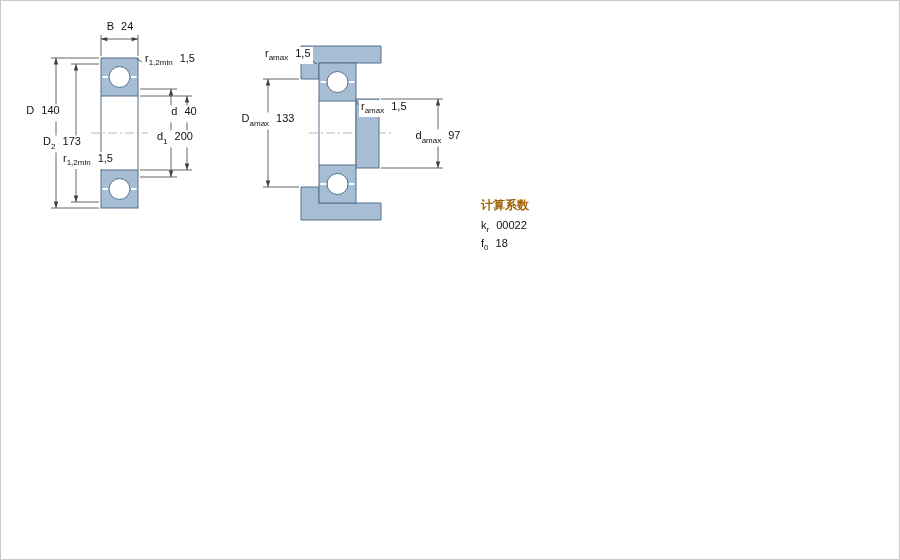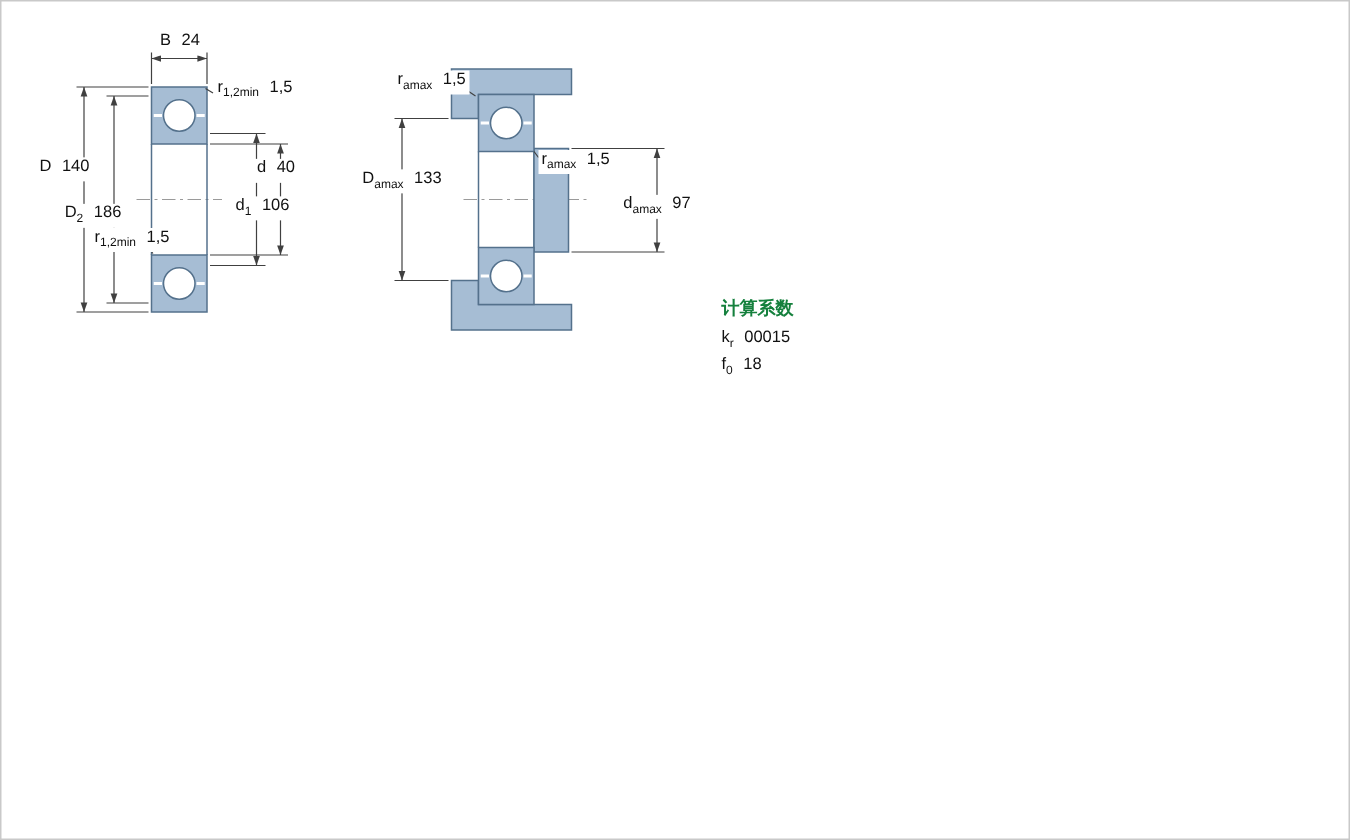--- a/index.html
+++ b/index.html
@@ -21,21 +21,21 @@
   .cl{stroke:#9a9a9a;stroke-width:0.7;stroke-dasharray:9 3 2 3;}
   .dim-label{
     position:absolute;
     font-size:11px;line-height:13px;color:#111;
     background:#fff;padding:0 2px;white-space:nowrap;
   }
   .center{transform:translate(-50%,-50%);}
   .dim-label sub, .factor-row sub{font-size:8px;}
   .v{margin-left:7px;}
   .factors-title{
-    position:absolute;font-size:12px;font-weight:bold;color:#15803d;white-space:nowrap;text-align:right;
+    position:absolute;font-size:12px;font-weight:bold;color:#a16207;white-space:nowrap;text-align:right;
   }
   .factor-row{
     position:absolute;font-size:11px;color:#111;white-space:nowrap;
   }
 </style>
 </head>
 <body>
 
 <div class="canvas">
 
@@ -124,37 +124,37 @@
 
   <div class="dim-label center" style="left:119px;top:28px">
     <span>B</span><sub></sub><span class="v">24</span>
   </div>
 
   <div class="dim-label center" style="left:42px;top:112px">
     <span>D</span><sub></sub><span class="v">140</span>
   </div>
 
   <div class="dim-label center" style="left:61px;top:143px">
-    <span>D</span><sub>2</sub><span class="v">186</span>
+    <span>D</span><sub>2</sub><span class="v">173</span>
   </div>
 
   <div class="dim-label" style="left:142px;top:51px">
     <span>r</span><sub>1,2min</sub><span class="v">1,5</span>
   </div>
 
   <div class="dim-label" style="left:60px;top:151px">
     <span>r</span><sub>1,2min</sub><span class="v">1,5</span>
   </div>
 
   <div class="dim-label center" style="left:183px;top:113px">
     <span>d</span><sub></sub><span class="v">40</span>
   </div>
 
   <div class="dim-label center" style="left:174px;top:138px">
-    <span>d</span><sub>1</sub><span class="v">106</span>
+    <span>d</span><sub>1</sub><span class="v">200</span>
   </div>
 
   <div class="dim-label" style="left:262px;top:46px">
     <span>r</span><sub>amax</sub><span class="v">1,5</span>
   </div>
 
   <div class="dim-label center" style="left:267px;top:120px">
     <span>D</span><sub>amax</sub><span class="v">133</span>
   </div>
 
@@ -162,20 +162,20 @@
     <span>r</span><sub>amax</sub><span class="v">1,5</span>
   </div>
 
   <div class="dim-label center" style="left:437px;top:137px">
     <span>d</span><sub>amax</sub><span class="v">97</span>
   </div>
 
   <div class="factors-title" style="left:480px;top:196px">计算系数</div>
 
   <div class="factor-row" style="left:480px;top:218px">
-    <span>k</span><sub>r</sub><span class="v">00015</span>
+    <span>k</span><sub>r</sub><span class="v">00022</span>
   </div>
 
   <div class="factor-row" style="left:480px;top:236px">
     <span>f</span><sub>0</sub><span class="v">18</span>
   </div>
 
 </div>
 
 </body></html>

